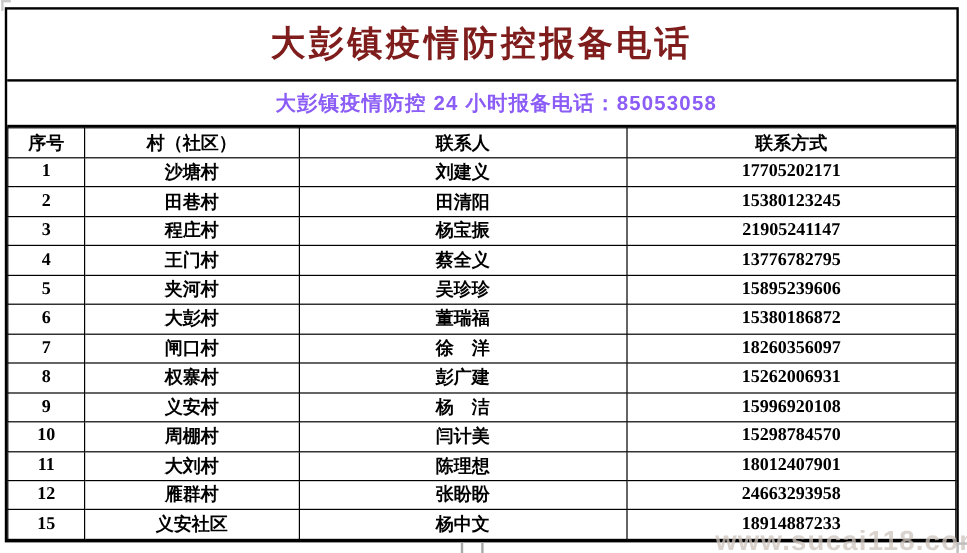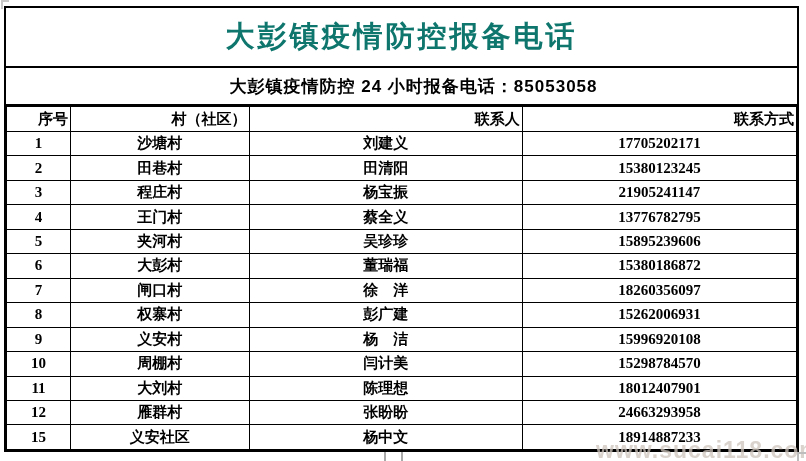--- a/index.html
+++ b/index.html
@@ -25,21 +25,21 @@
     font-weight:bold; font-size:17px; letter-spacing:1px;
   }
   .grid-wrap { flex:1 1 auto; }
   table.contact-table {
     width:100%; height:100%; border-collapse:collapse; table-layout:fixed;
   }
   .contact-table th, .contact-table td {
     border:1.5px solid #000; text-align:center; vertical-align:middle;
     font-weight:bold; color:#000; padding:0 2px; overflow:hidden; white-space:nowrap;
   }
-  .contact-table th { font-size:15px; height:25px;text-align:right; }
+  .contact-table th { font-size:15px; height:25px; }
   .contact-table td { font-size:15px; }
   col.c-no      { width:8.1%;  }
   col.c-village { width:22.6%; }
   col.c-contact { width:34.6%; }
   col.c-phone   { width:34.7%; }
   .watermark {
     position:absolute; left:596px; top:437px; pointer-events:none;
     font-family:"Liberation Sans","DejaVu Sans",sans-serif;
     font-weight:bold; font-size:23px; letter-spacing:1px;
     color:rgba(206,196,188,0.75);
@@ -52,23 +52,23 @@
   .art-tick2 { left:401px; top:452px; width:1.5px; height:9px; background:#a9a9a9; }
   .art-br-v { left:797px; top:452px; width:2px; height:9px; background:#bdbdbd; }
   .art-br-h { left:797px; top:452px; width:9px; height:2px; background:#bdbdbd; }
 </style>
 </head>
 <body>
 
 <div class="page">
   <div class="sheet">
 
-    <div class="title-row" style="color: #0f766e;">大彭镇疫情防控报备电话</div>
+    <div class="title-row" style="color: #7f1d1d;">大彭镇疫情防控报备电话</div>
 
-    <div class="subtitle-row" style="color: #000000; padding-left: 24px;">大彭镇疫情防控 24 小时报备电话：85053058</div>
+    <div class="subtitle-row" style="color: #8b5cf6; padding-left: 24px;">大彭镇疫情防控 24 小时报备电话：85053058</div>
 
     <div class="grid-wrap">
       <table class="contact-table">
         <colgroup>
           <col class="c-no">
             <col class="c-village">
             <col class="c-contact">
             <col class="c-phone">
         </colgroup>
         <thead>

